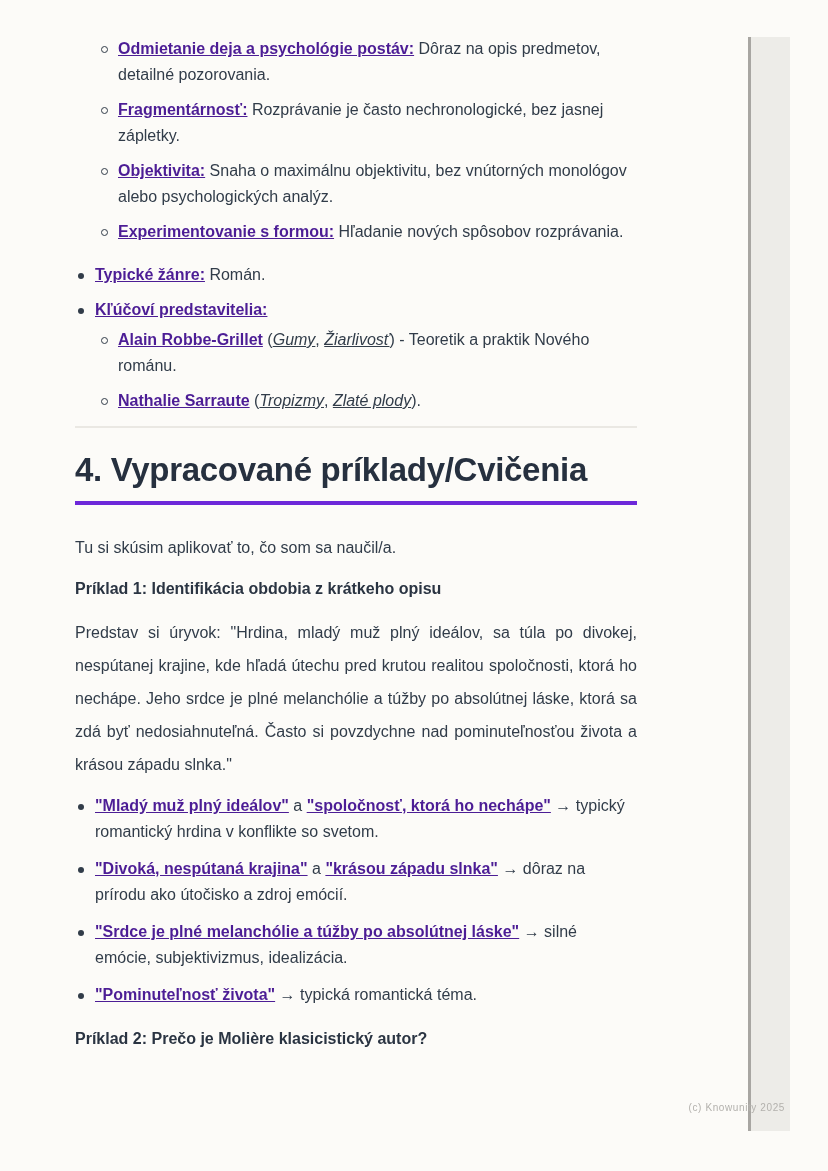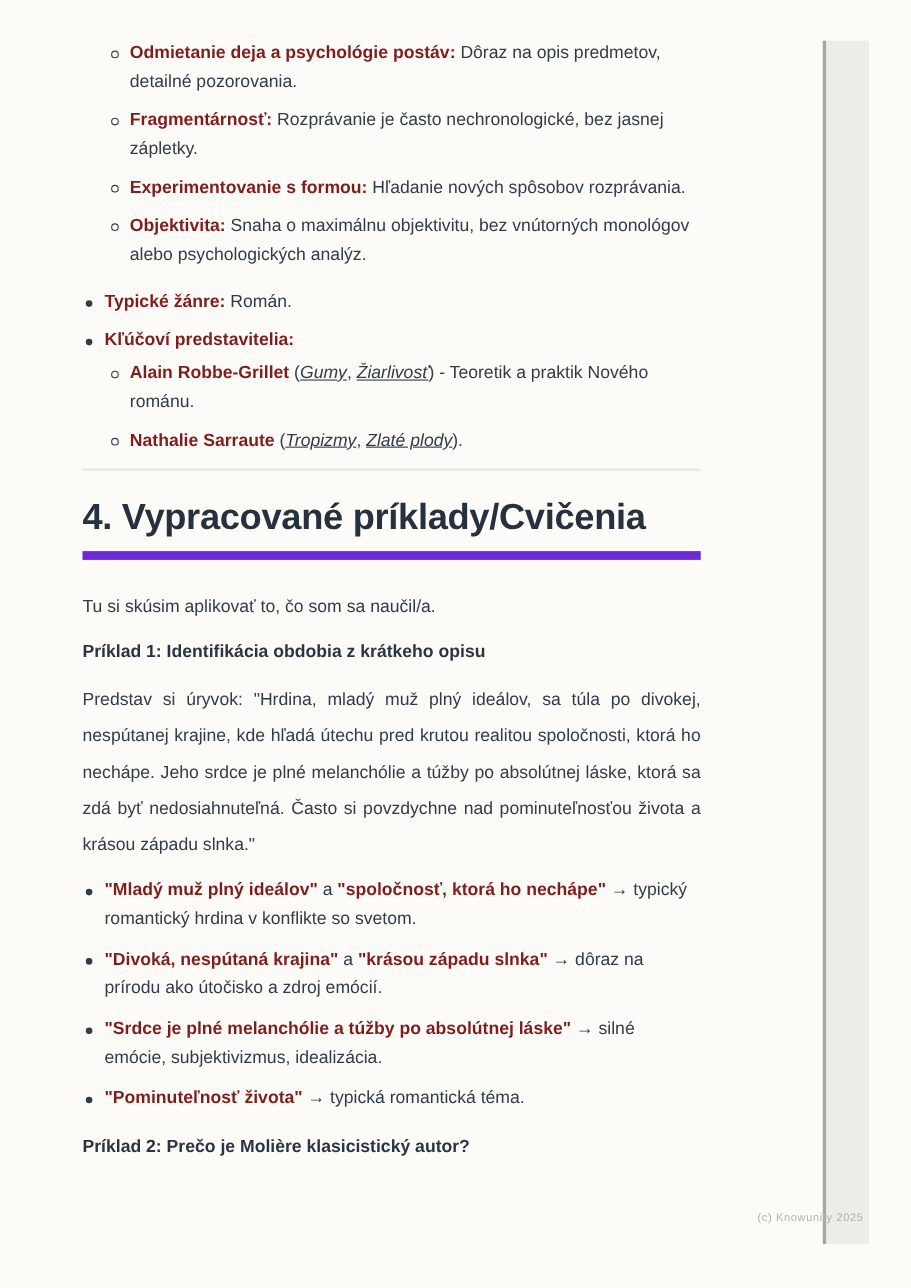--- a/index.html
+++ b/index.html
@@ -6,21 +6,21 @@
   body{
     width:828px;height:1171px;position:relative;overflow:hidden;
     background:#fcfbf8;
     font-family:"Liberation Sans", sans-serif;
     color:#313c49;
   }
   .content{
     position:absolute;left:75px;top:36px;width:562px;
     font-size:16px;line-height:26px;
   }
-  b{font-weight:700;color:#7f1d1d;}
+  b{font-weight:700;color:#4c1d95;text-decoration:underline;}
   i{font-style:italic;text-decoration:underline;}
   ul{list-style:none;margin:0;padding:0;}
   li{position:relative;margin-bottom:9px;}
   
   .l2 > li{padding-left:43px;}
   .l2 > li::before{
     content:"";position:absolute;left:26px;top:10px;width:5px;height:5px;
     border:1.5px solid #313c49;border-radius:50%;background:transparent;
   }
   
@@ -36,21 +36,21 @@
     content:"";position:absolute;left:6px;top:10px;width:5px;height:5px;
     border:1.5px solid #313c49;border-radius:50%;background:transparent;
   }
   .l1{margin-top:17px;}
   hr.section-divider{
     border:none;border-top:2px solid #eae8e3;margin:12px 0 0 0;
   }
   h2.section-heading{
     margin:22px 0 0 0;padding-bottom:11px;
     font-size:33px;line-height:40px;font-weight:700;letter-spacing:-0.3px;
-    color:#26303f;border-bottom:8px solid #6d28d9;
+    color:#26303f;border-bottom:4px solid #6d28d9;
   }
   p{margin:0;}
   .intro{margin-top:30px;}
   .bold-title{margin-top:15px;font-weight:700;color:#2a3442;}
   .quote{margin-top:14px;line-height:33px;text-align:justify;}
   .analysis-list{margin-top:12px;}
   .analysis-list > li{margin-bottom:11px;}
   .conclusion{margin-top:8px;}
   .example2{margin-top:18px;}
   
@@ -68,22 +68,22 @@
   }
 </style>
 </head>
 <body>
 
 <div class="content">
 
   <ul class="l2">
     <li><span><b>Odmietanie deja a psychológie postáv:</b><span> Dôraz na opis predmetov, detailné pozorovania.</span></span></li>
     <li><span><b>Fragmentárnosť:</b><span> Rozprávanie je často nechronologické, bez jasnej zápletky.</span></span></li>
+    <li><span><b>Objektivita:</b><span> Snaha o maximálnu objektivitu, bez vnútorných monológov alebo psychologických analýz.</span></span></li>
     <li><span><b>Experimentovanie s formou:</b><span> Hľadanie nových spôsobov rozprávania.</span></span></li>
-    <li><span><b>Objektivita:</b><span> Snaha o maximálnu objektivitu, bez vnútorných monológov alebo psychologických analýz.</span></span></li>
   </ul>
 
   <ul class="l1">
     <li><span><b>Typické žánre:</b><span> Román.</span></span></li>
     <li>
       <span><b>Kľúčoví predstavitelia:</b></span>
       <ul class="nested">
         <li><span><b>Alain Robbe-Grillet</b><span> (</span><i>Gumy</i><span>, </span><i>Žiarlivosť</i><span>) - Teoretik a praktik Nového románu.</span></span></li>
         <li><span><b>Nathalie Sarraute</b><span> (</span><i>Tropizmy</i><span>, </span><i>Zlaté plody</i><span>).</span></span></li>
       </ul>

